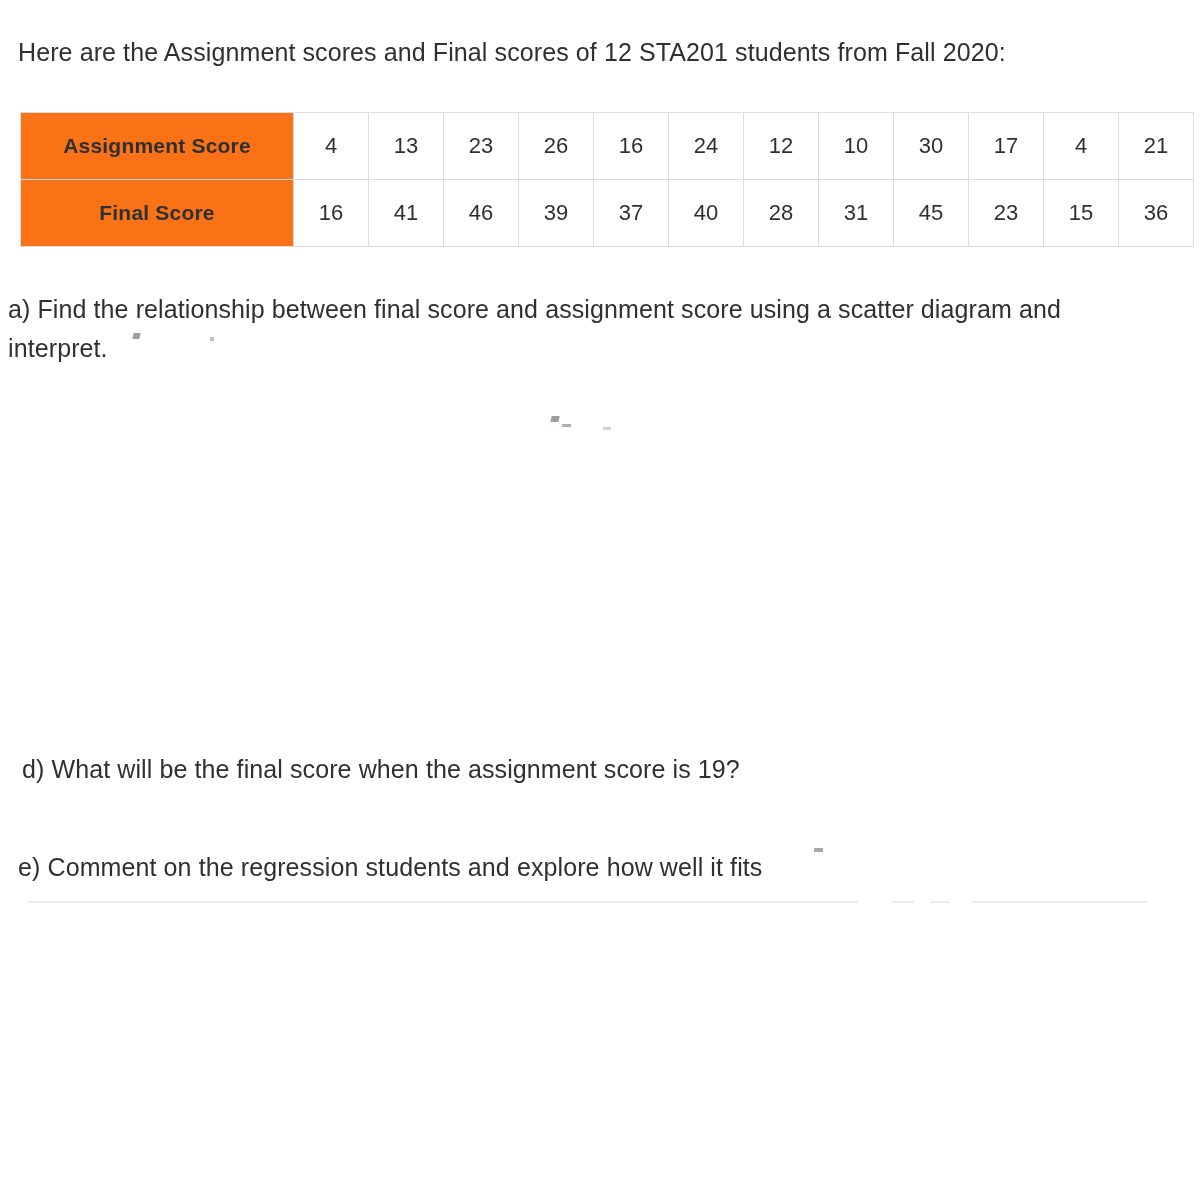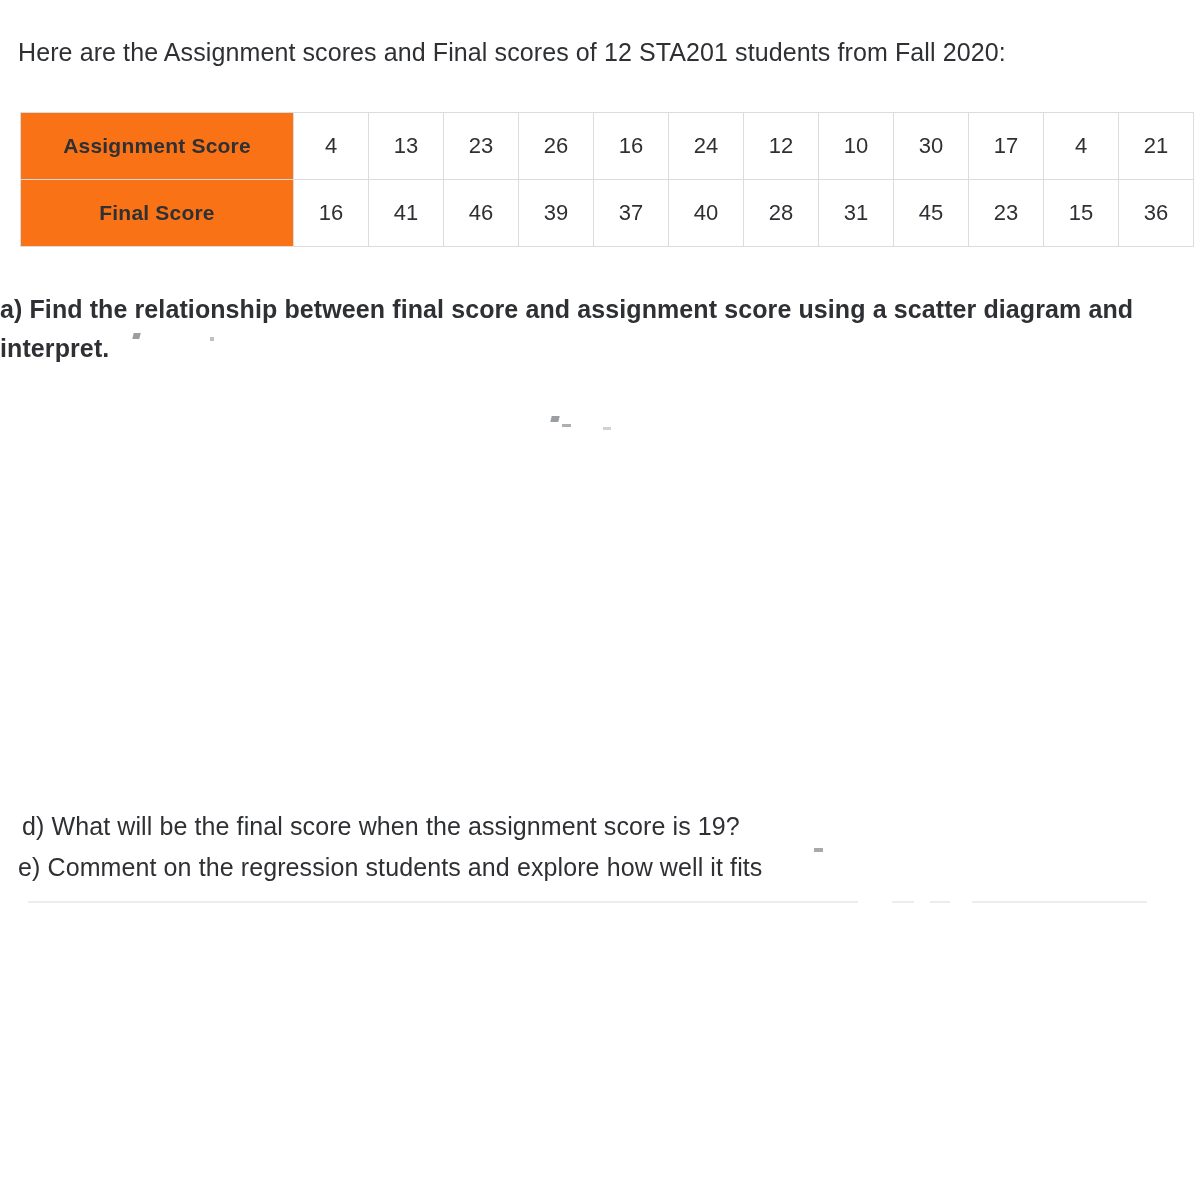--- a/index.html
+++ b/index.html
@@ -71,24 +71,24 @@
   
   .q {
     position: absolute;
     font-size: 25px;
     line-height: 39px;
     font-weight: 400;
     color: #2f3033;
     letter-spacing: 0.1px;
     white-space: pre-wrap;
   }
-  .q-a { left: 0; top: 290px; width: 1150px; font-weight: bold; }
+  .q-a { left: 8px; top: 290px; width: 1150px; }
   .q-b { left: 14px; top: 412px; }
   .q-c { left: 20px; top: 645px; }
-  .q-d { left: 22px; top: 807px; }
+  .q-d { left: 22px; top: 750px; }
   .q-e { left: 18px; top: 848px; }
 
   
   .artifact {
     position: absolute;
     background: #8a8d91;
     opacity: 0.85;
   }
   .art-a1 { left: 133px; top: 333px; width: 7px;  height: 6px;  transform: skewX(-14deg); }
   .art-a2 { left: 210px; top: 337px; width: 4px;  height: 4px;  opacity: 0.55; }

